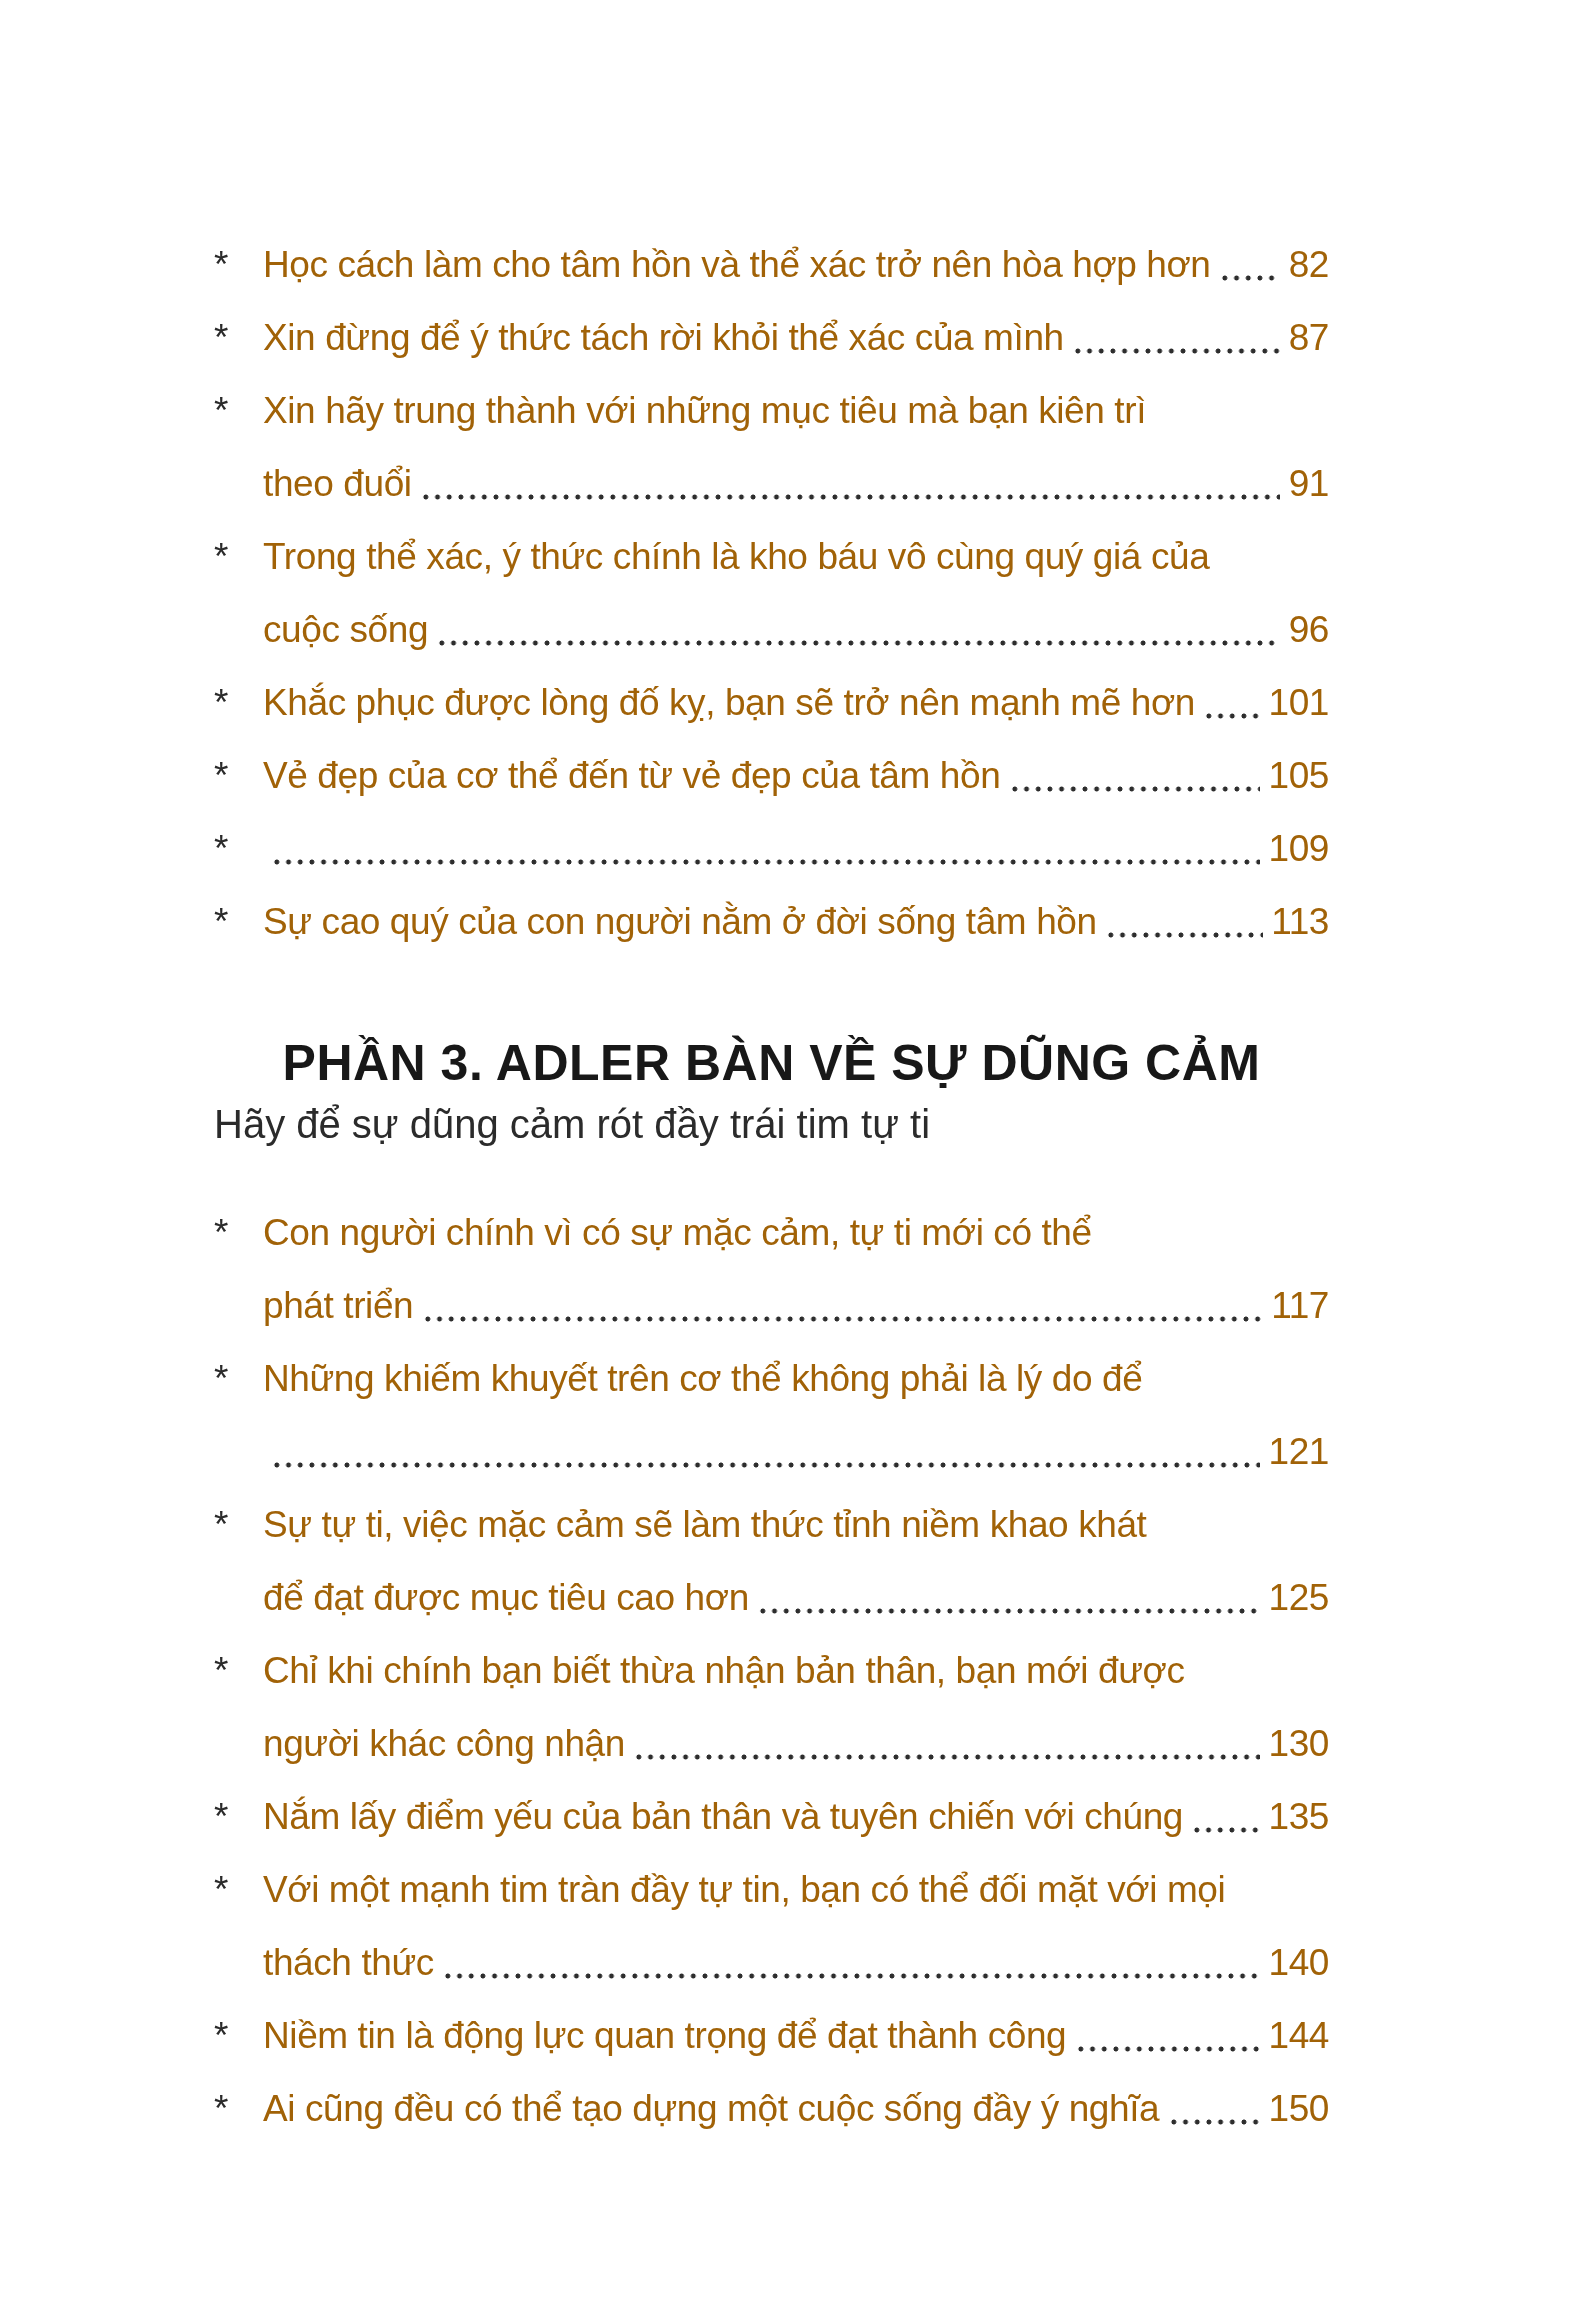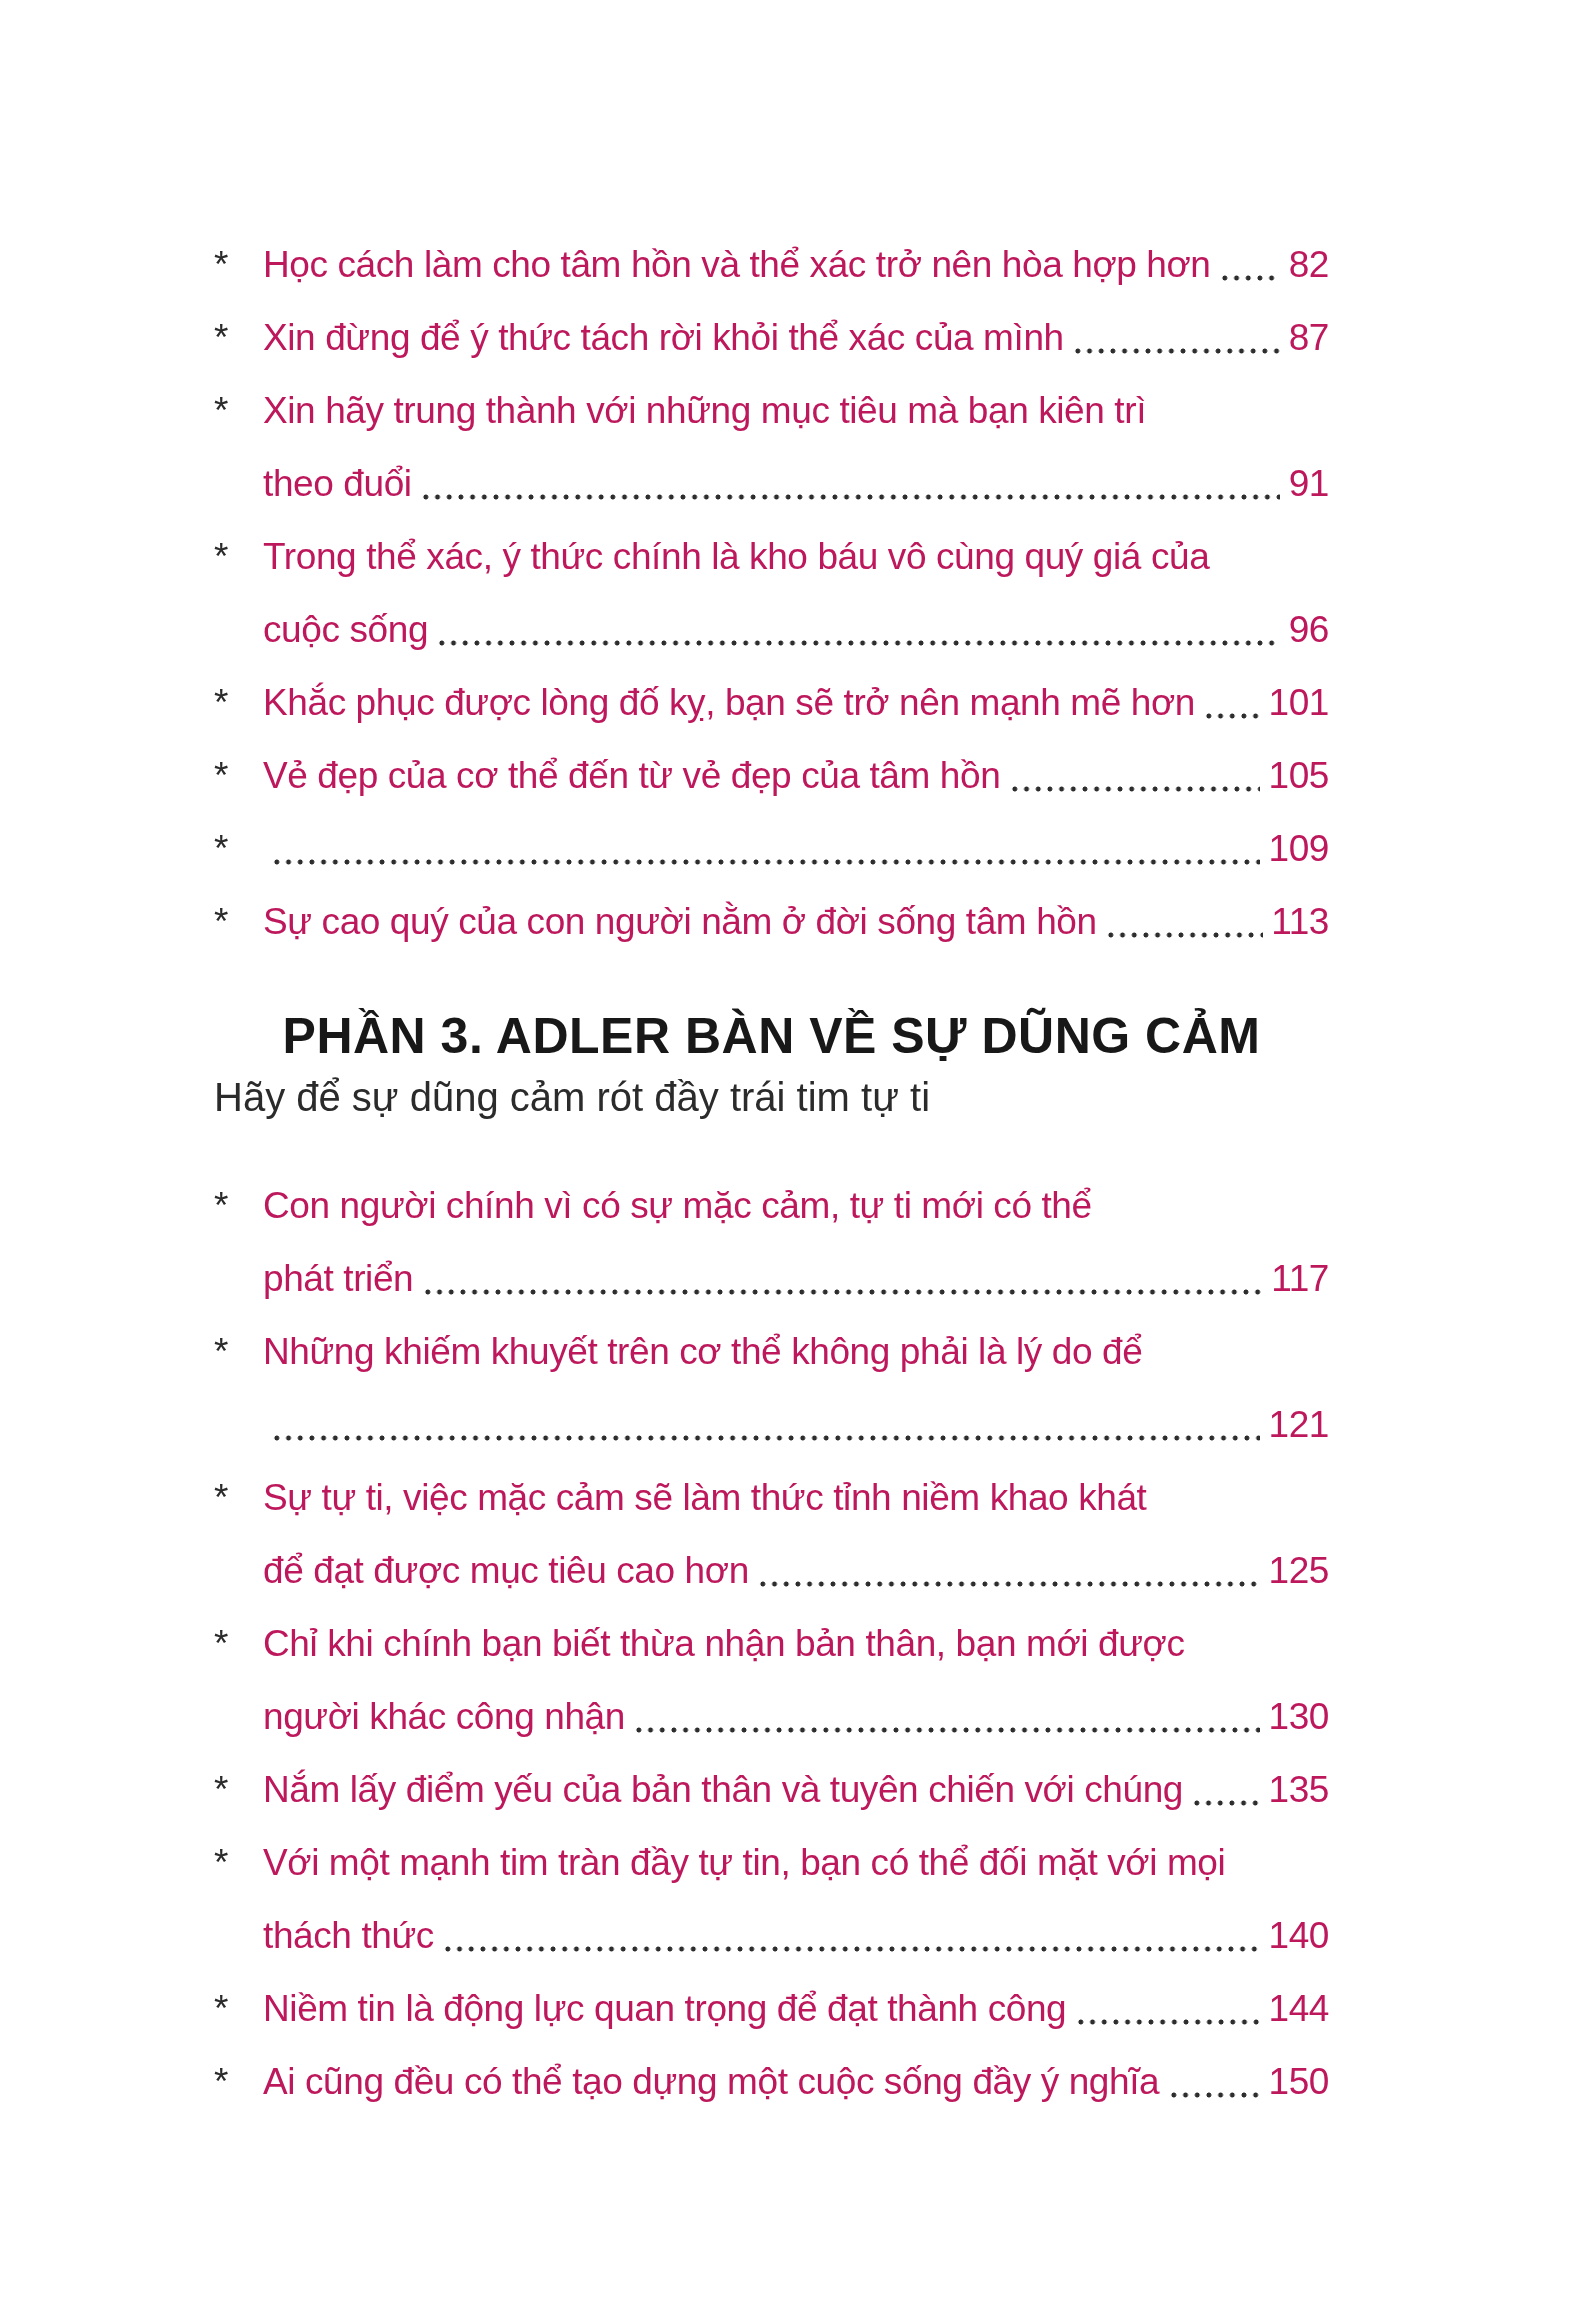--- a/index.html
+++ b/index.html
@@ -28,39 +28,39 @@
   .bullet {
     font-size: 37px;
     line-height: 73px;
     color: #2b2b2b;
   }
   .entry-line {
     font-size: 37px;
     line-height: 73px;
     letter-spacing: -0.4px;
     white-space: nowrap;
-    color: #be185d;
+    color: #a16207;
   }
   .entry-line.with-leader {
     display: flex;
     align-items: stretch;
   }
   .entry-text { flex: 0 0 auto; }
   .leader {
     flex: 1 1 auto;
     min-width: 13px;
     margin: 0 8.4px 0 8.4px;
     background-image: radial-gradient(circle, #2d2d2d 2.2px, transparent 2.7px);
     background-size: 11.7px 11.7px;
     background-repeat: repeat-x;
     background-position: left 0 bottom 17px;
   }
   .page-num { flex: 0 0 auto; }
   .heading-block {
-    margin-top: 45px;
+    margin-top: 72px;
     margin-bottom: 44px;
   }
   .part-heading {
     font-size: 50px;
     font-weight: 800;
     line-height: 66px;
     text-align: center;
     letter-spacing: 0.5px;
     color: #181818;
   }

